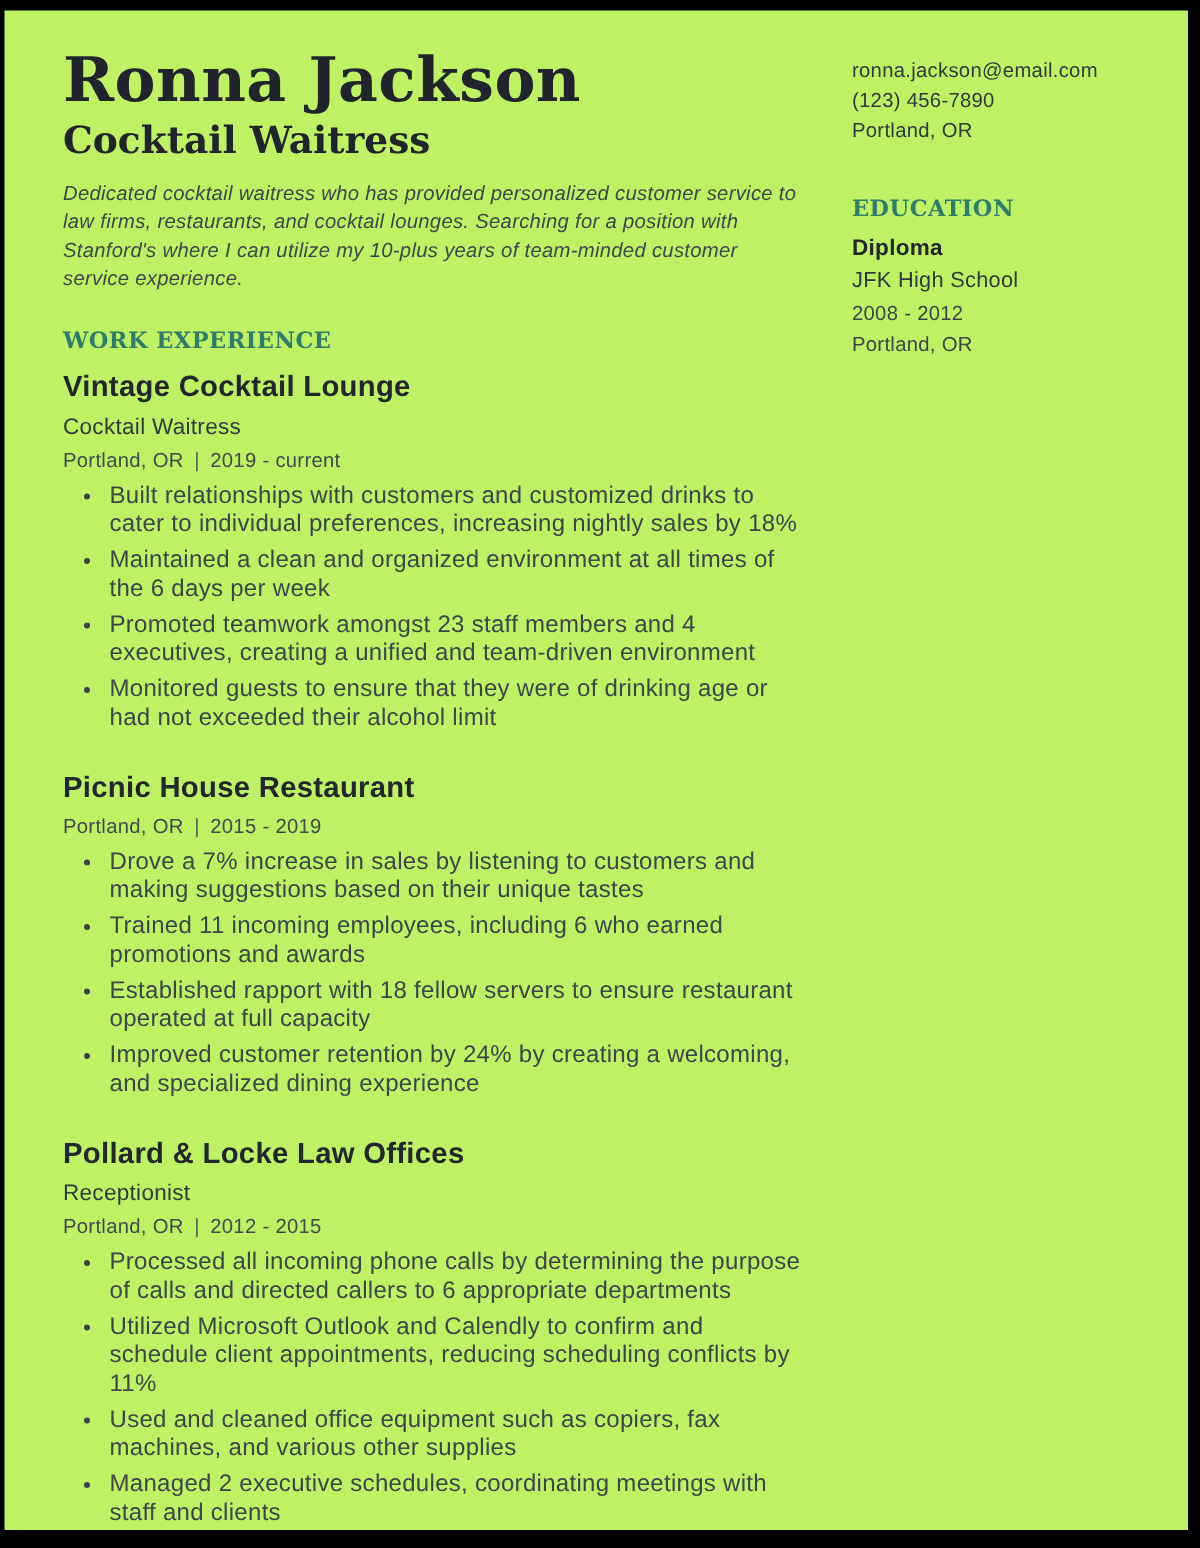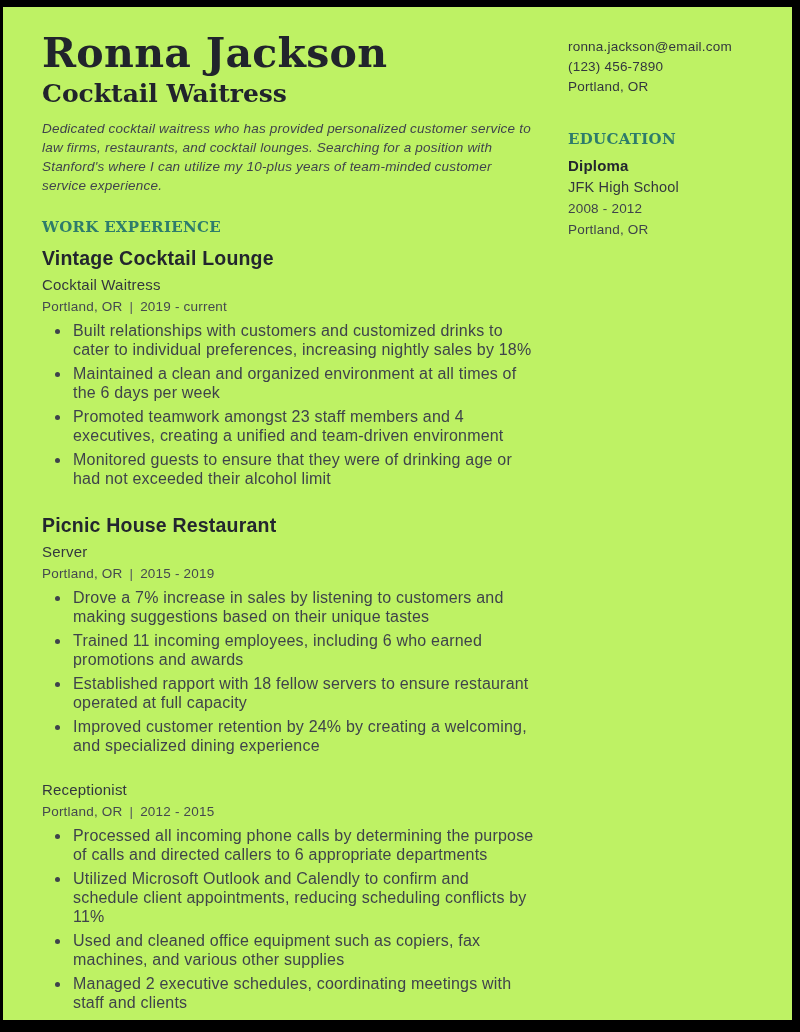--- a/index.html
+++ b/index.html
@@ -165,33 +165,33 @@
         <ul class="bullets">
           <li>Built relationships with customers and customized drinks to cater to individual preferences, increasing nightly sales by 18%</li>
           <li>Maintained a clean and organized environment at all times of the 6 days per week</li>
           <li>Promoted teamwork amongst 23 staff members and 4 executives, creating a unified and team-driven environment</li>
           <li>Monitored guests to ensure that they were of drinking age or had not exceeded their alcohol limit</li>
         </ul>
       </div>
 
       <div class="job">
         <div class="company">Picnic House Restaurant</div>
-        <div class="role">Server</div>
         <div class="meta">
           <span>Portland, OR</span><span class="sep">|</span><span>2015 - 2019</span>
         </div>
         <ul class="bullets">
           <li>Drove a 7% increase in sales by listening to customers and making suggestions based on their unique tastes</li>
           <li>Trained 11 incoming employees, including 6 who earned promotions and awards</li>
           <li>Established rapport with 18 fellow servers to ensure restaurant operated at full capacity</li>
           <li>Improved customer retention by 24% by creating a welcoming, and specialized dining experience</li>
         </ul>
       </div>
 
       <div class="job">
+        <div class="company">Pollard &amp; Locke Law Offices</div>
         <div class="role">Receptionist</div>
         <div class="meta">
           <span>Portland, OR</span><span class="sep">|</span><span>2012 - 2015</span>
         </div>
         <ul class="bullets">
           <li>Processed all incoming phone calls by determining the purpose of calls and directed callers to 6 appropriate departments</li>
           <li>Utilized Microsoft Outlook and Calendly to confirm and schedule client appointments, reducing scheduling conflicts by 11%</li>
           <li>Used and cleaned office equipment such as copiers, fax machines, and various other supplies</li>
           <li>Managed 2 executive schedules, coordinating meetings with staff and clients</li>
         </ul>

